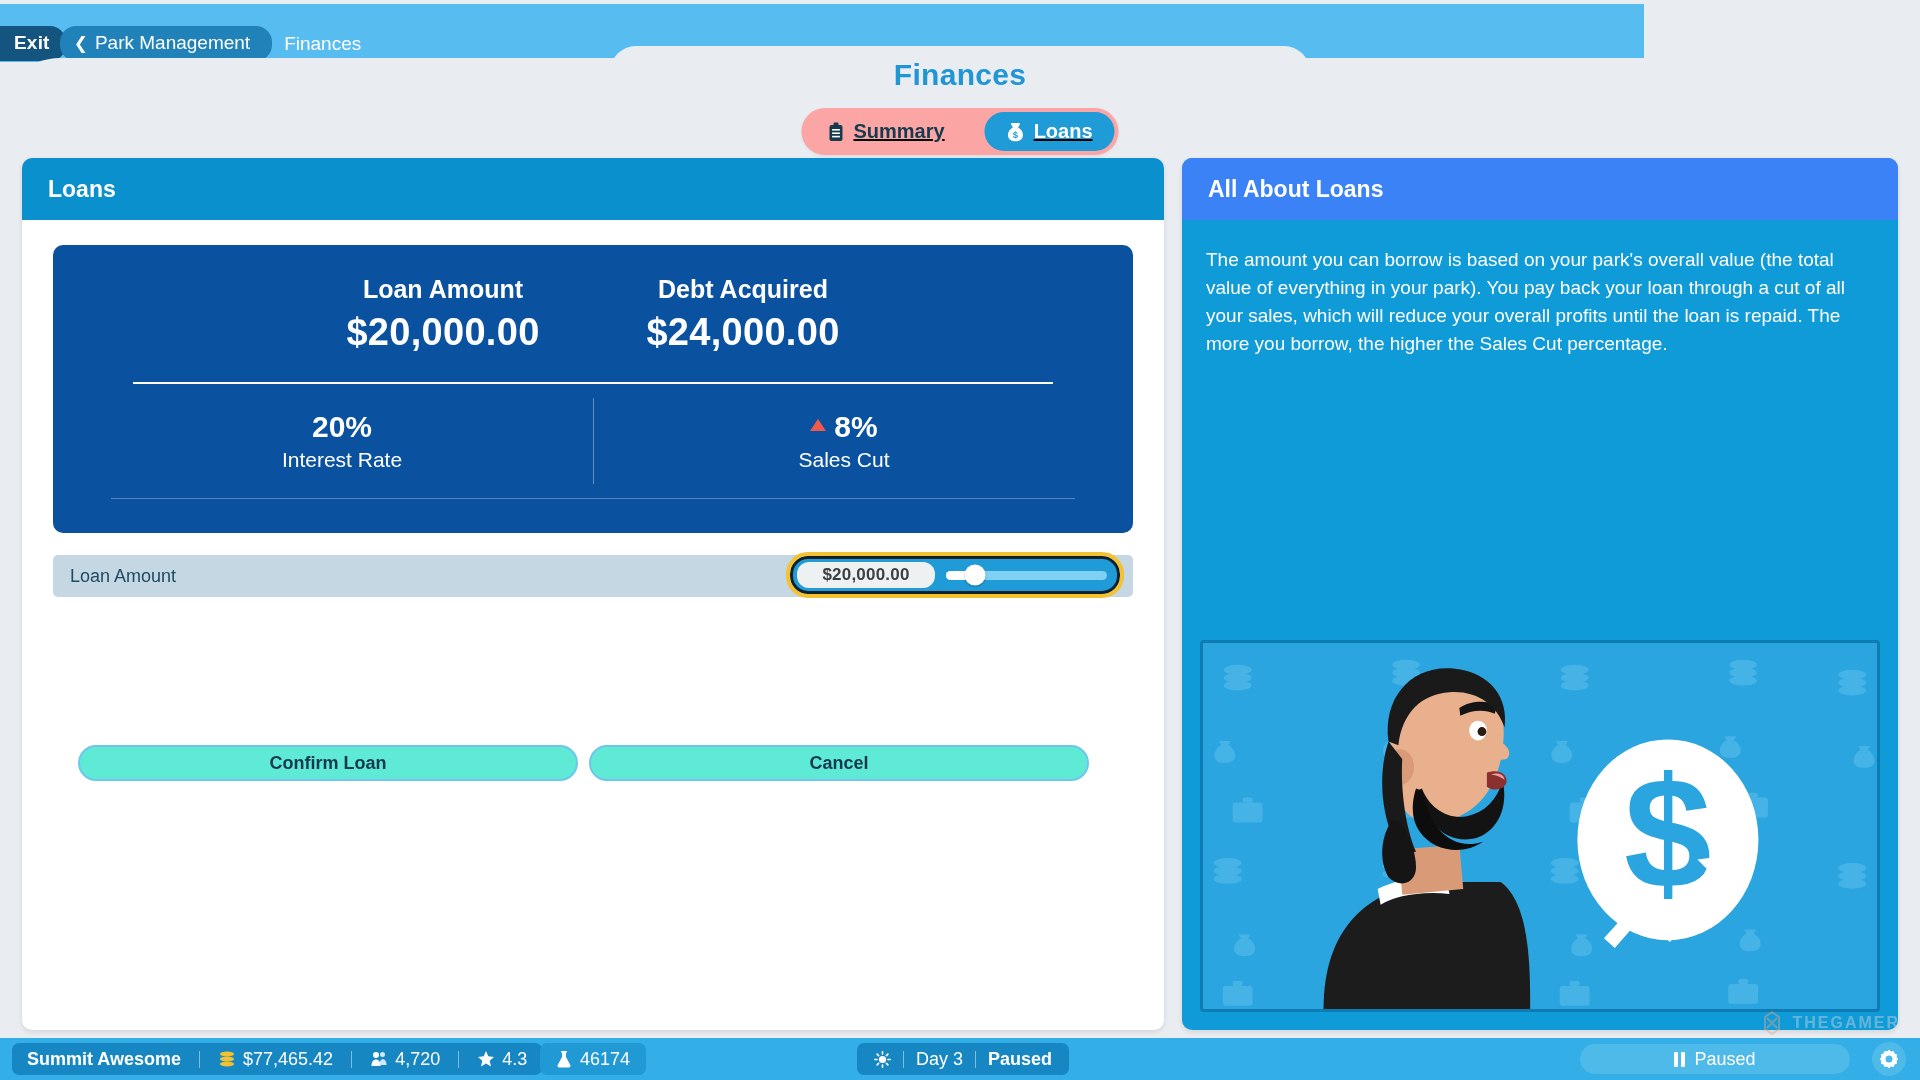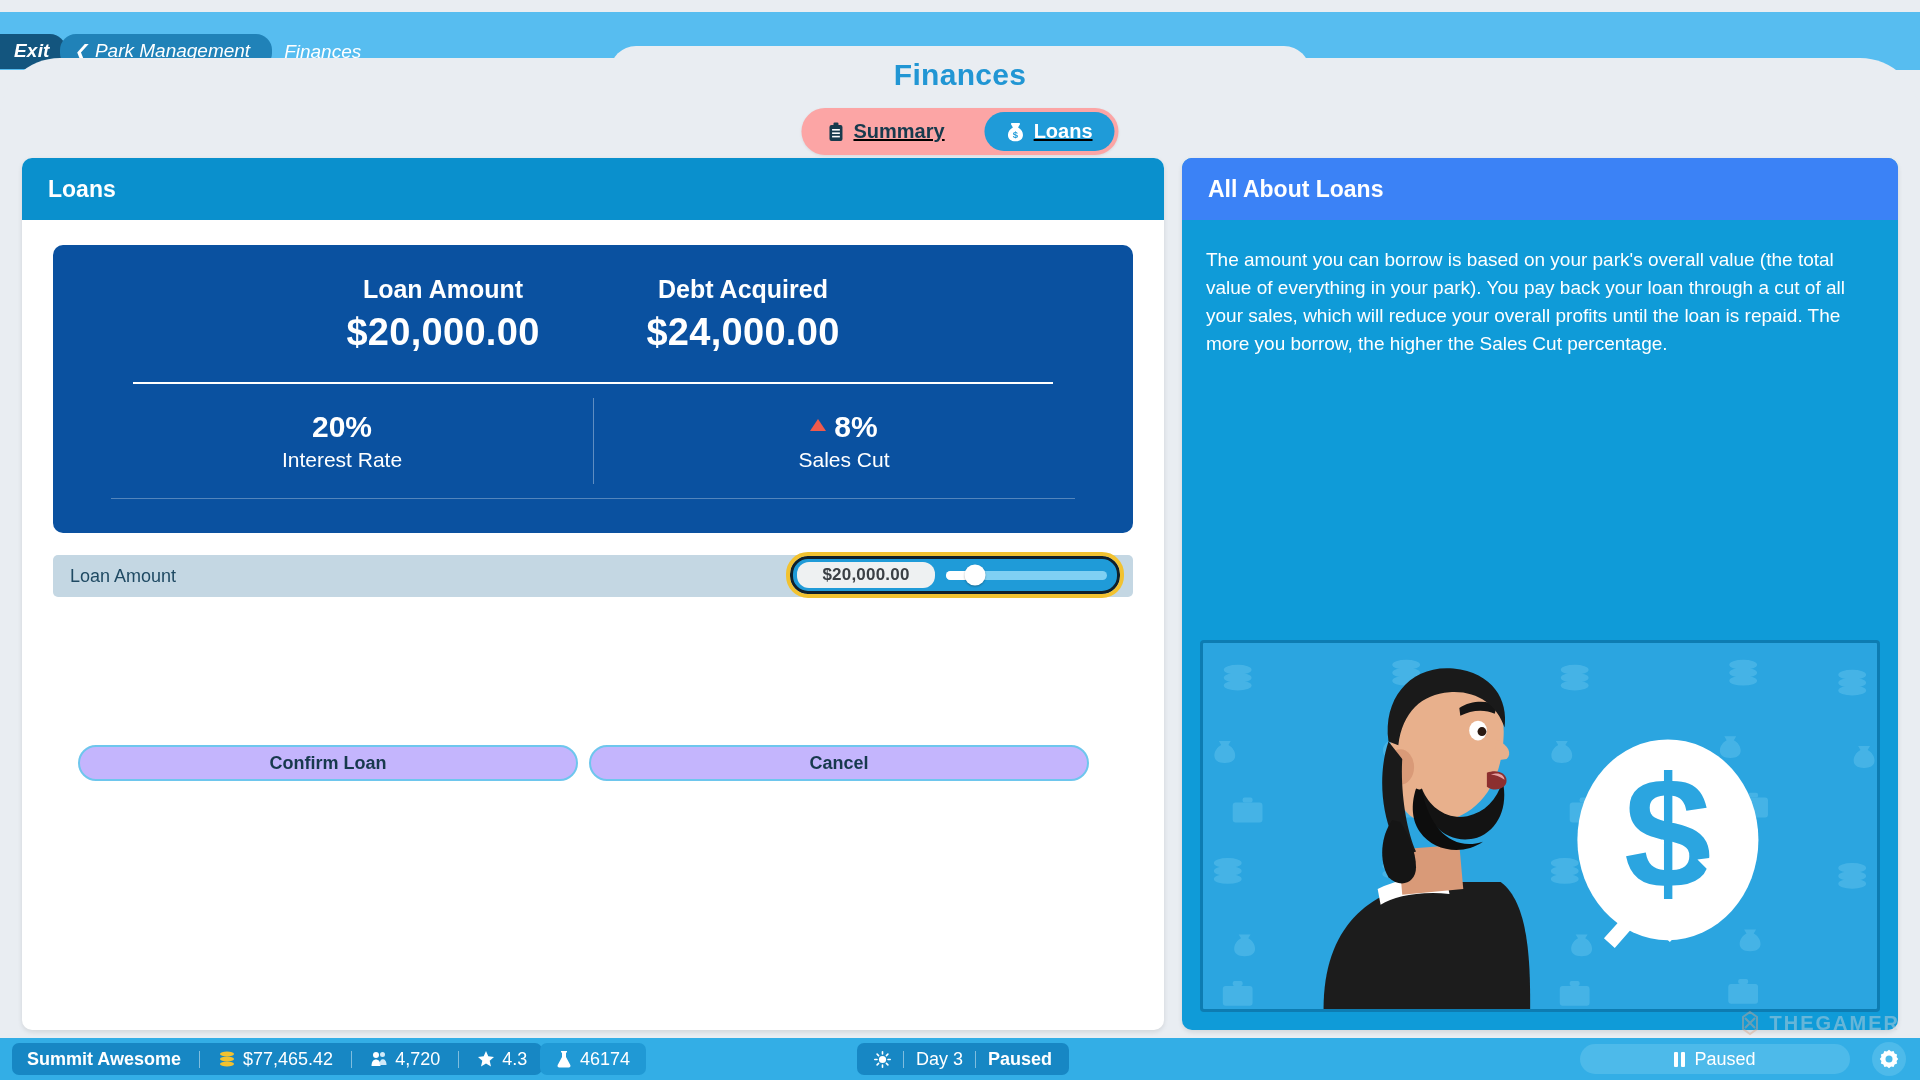--- a/index.html
+++ b/index.html
@@ -6,23 +6,22 @@
   html, body {
     width: 1920px; height: 1080px;
     font-family: "Liberation Sans", sans-serif;
     overflow: hidden;
     background: #e9edf2;
   }
   #app { position: relative; width: 1920px; height: 1080px; }
 
   
   .topbar {
-    position: absolute; left: 0; top: 12px; width: 1920px; height: 58px;
+    position: absolute; left: 0; top: 4px; width: 1644px; height: 58px;
     background: #57bdf0;
-    font-style: italic;
   }
   .crumbs { position: absolute; left: 0; top: 22px; display: flex; align-items: center; }
   .crumb-exit {
     background: #13557e; color: #fff; font-weight: bold; font-size: 19px;
     padding: 6px 16px 7px 14px; border-radius: 0 16px 16px 0;
     letter-spacing: .2px;
   }
   .crumb-parent {
     background: #2082b8; color: #fff; font-size: 19px;
     padding: 6px 22px 7px 14px; border-radius: 16px; margin-left: -6px;
@@ -131,21 +130,21 @@
   .slider-knob {
     position: absolute; left: 18%; top: 50%;
     transform: translate(-50%,-50%);
     width: 21px; height: 21px; border-radius: 50%; background: #fff;
     box-shadow: 0 1px 2px rgba(0,0,0,.3);
   }
 
   
   .actions { display: flex; gap: 11px; margin: 148px 31px 0 56px; }
   .btn {
-    flex: 0 0 auto; height: 36px; border: 2px solid #6ec6ed; background: #c4b5fd;
+    flex: 0 0 auto; height: 36px; border: 2px solid #6ec6ed; background: #5eead4;
     border-radius: 20px; color: #17394d; font-size: 18px; font-weight: bold;
     display: flex; align-items: center; justify-content: center; cursor: pointer; text-align: center;
   }
   .btn-confirm { width: 500px; }
   .btn-cancel { width: 500px; }
 
   
   .panel-right {
     position: absolute; left: 1182px; top: 158px; width: 716px; height: 872px;
     background: #0f9bd8; border-radius: 10px; overflow: hidden;
@@ -195,21 +194,21 @@
   .gear-btn {
     position: absolute; right: 14px; top: 4px; width: 34px; height: 34px;
     background: #4dbaea; border-radius: 50%; display: flex; align-items: center;
     justify-content: center; cursor: pointer;
   }
   .watermark {
     position: absolute; right: 20px; bottom: 44px; display: flex; align-items: center;
     gap: 7px; opacity: .45;
   }
   .watermark-text {
-    color: #cfd6da; font-size: 20px; font-weight: bold; letter-spacing: 2px;
+    color: #cfd6da; font-size: 16px; font-weight: bold; letter-spacing: 2px;
   }
 </style>
 </head>
 <body>
 
 <div id="app">
 
   <div class="topbar">
     <div class="crumbs">
       <div class="crumb-exit">Exit</div>

